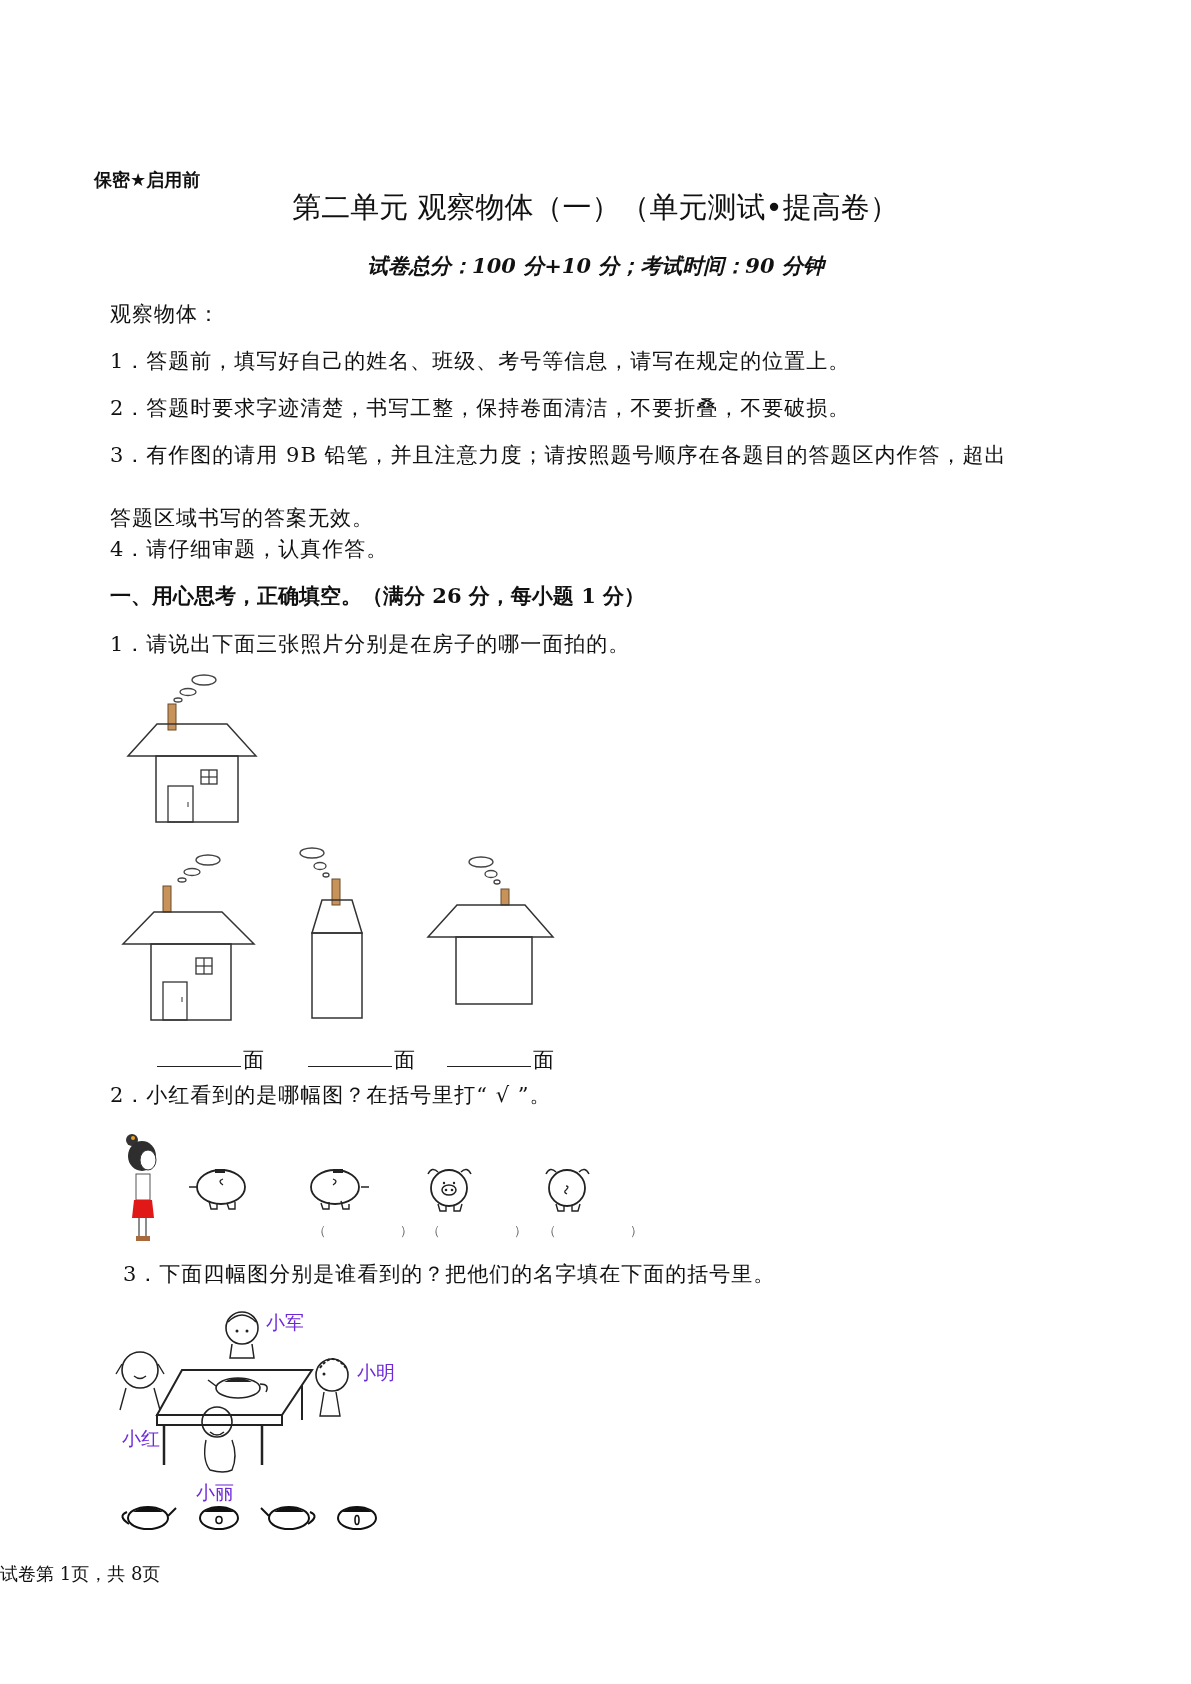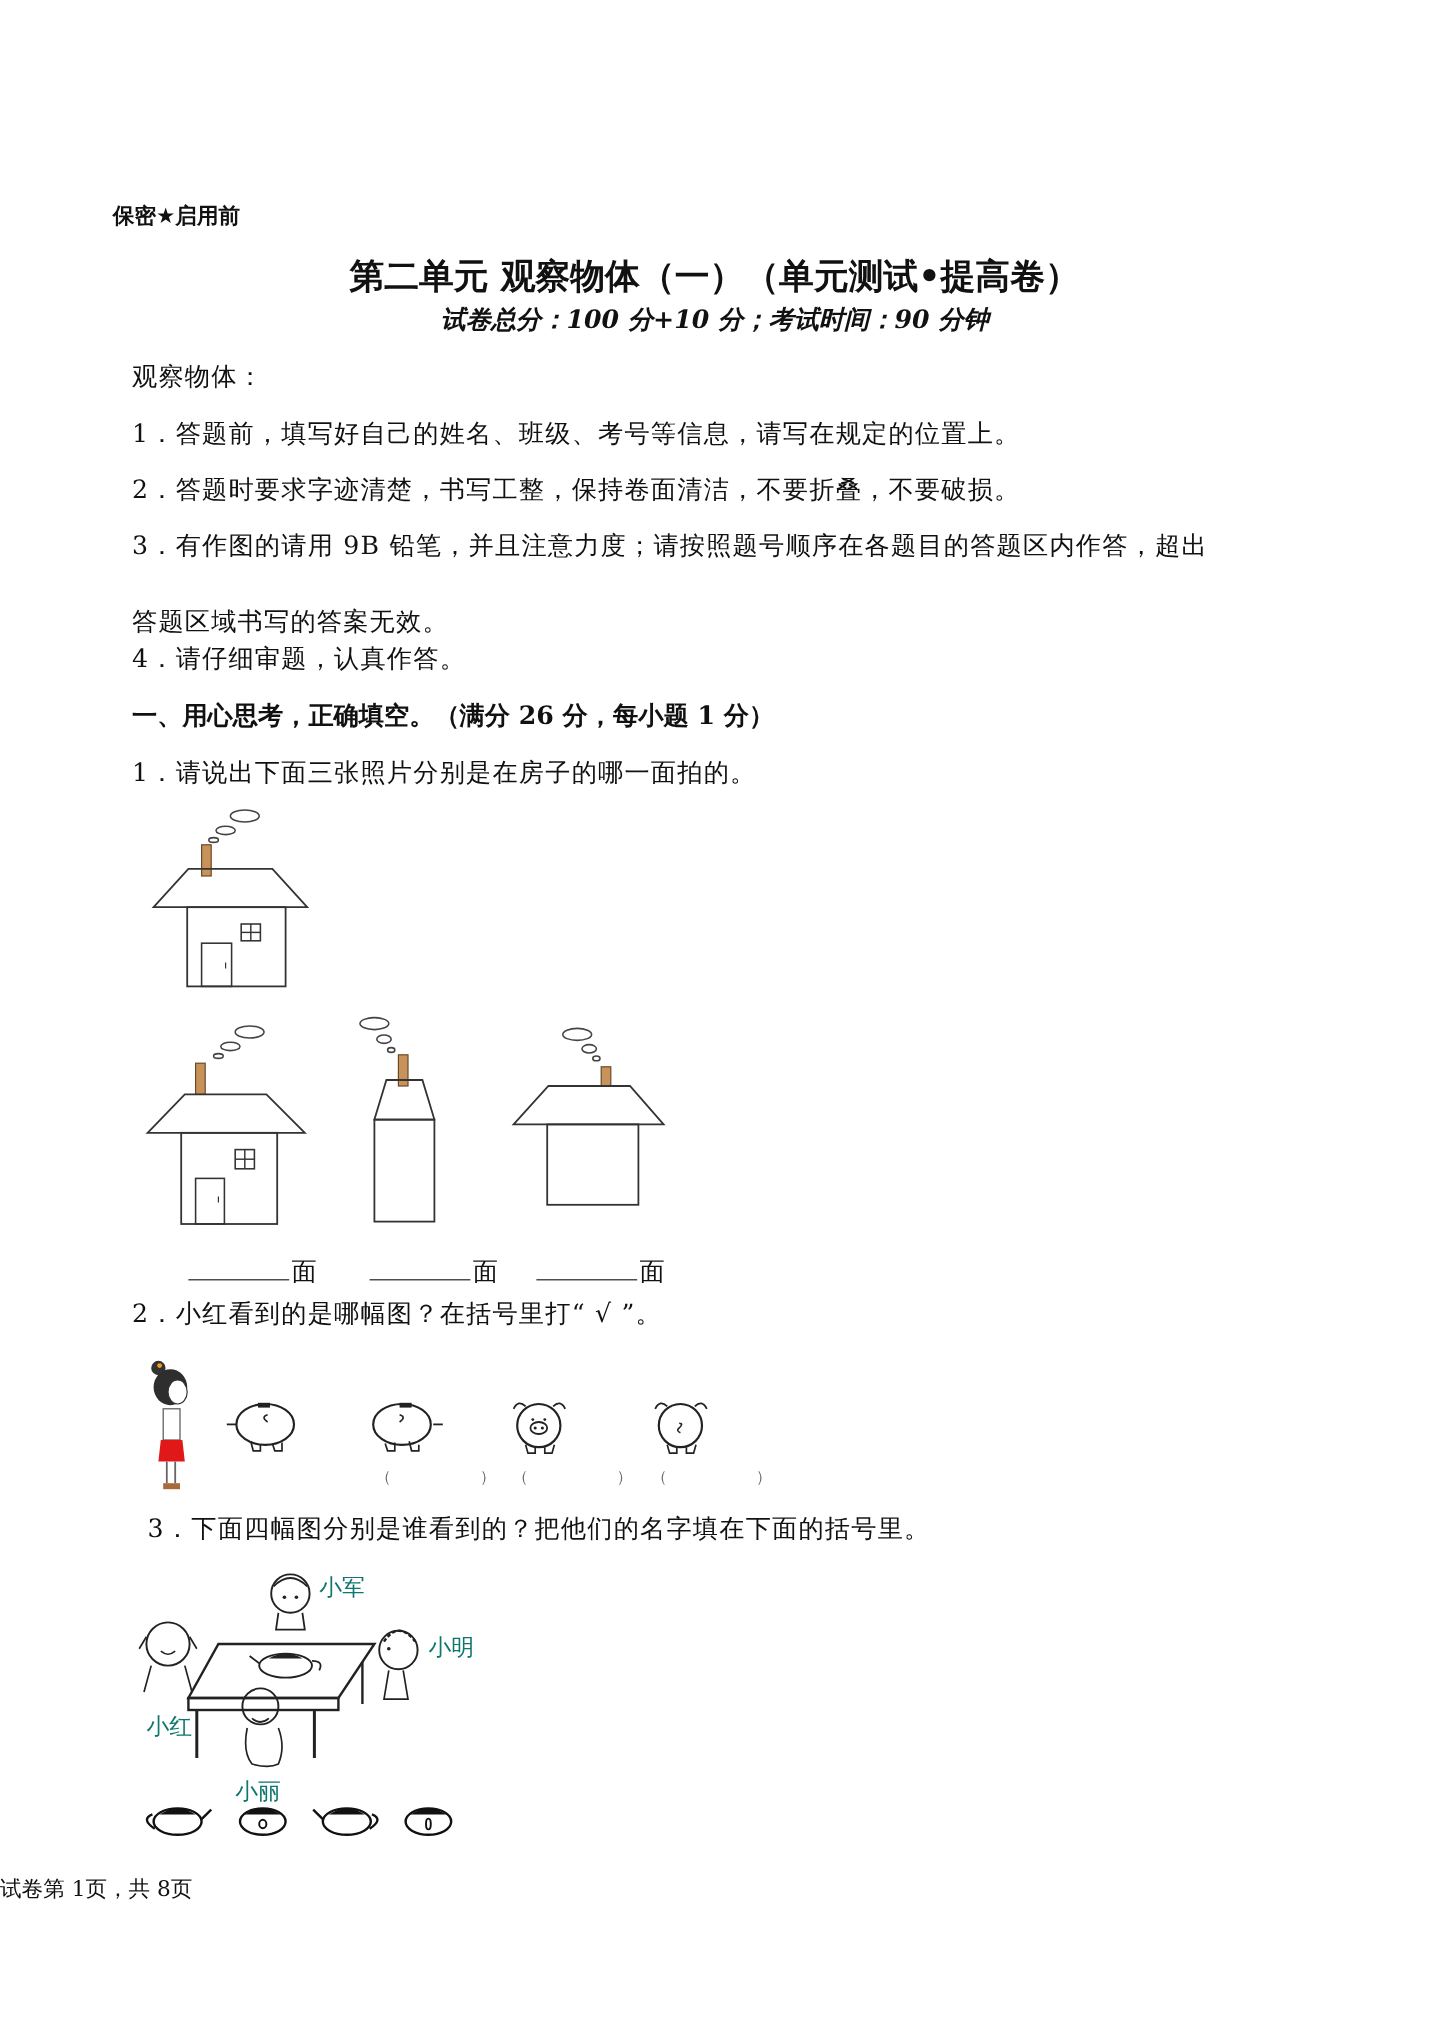--- a/index.html
+++ b/index.html
@@ -1,28 +1,28 @@
 <!DOCTYPE html>
 <html><head>
 <meta charset="utf-8">
 <style>
   html, body { margin: 0; padding: 0; background: #ffffff; }
   body { width: 1191px; height: 1684px; position: relative; overflow: hidden;
          font-family: "DejaVu Serif", "Liberation Serif", serif; color: #111; }
   .abs { position: absolute; }
   .secret { left: 94px; top: 145px; font-family: "DejaVu Sans", sans-serif; font-weight: bold; font-size: 18px; letter-spacing: 0px; margin-top: 23px; }
-  .title { left: 0; width: 1191px; top: 188px; text-align: center; font-family: "DejaVu Sans", sans-serif; font-weight: bold; font-size: 29px; margin-top: 23px; }
+  .title { left: 0; width: 1191px; top: 188px; text-align: center; font-family: "DejaVu Sans", sans-serif; font-weight: normal; font-size: 29px; }
   .subtitle { left: 0; width: 1191px; top: 252px; text-align: center; font-weight: bold; font-size: 21px; font-style: italic; }
   .body-line { left: 110px; font-size: 21px; letter-spacing: 1px; white-space: nowrap; }
   .section { left: 110px; font-weight: bold; font-size: 21px; white-space: nowrap; }
   .blank-group { font-size: 21px; white-space: nowrap; }
   .blank { display: inline-block; width: 84px; border-bottom: 1.5px solid #222; height: 18px; vertical-align: baseline; margin-right: 2px; }
   .paren { font-size: 13px; color: #666; letter-spacing: 16px; }
   .footer { left: 0; width: 1191px; top: 1562px; text-align: left; font-size: 18px; }
-  .name-label { font-size: 19px; color: #0f766e; }
+  .name-label { font-size: 19px; color: #6d28d9; }
   svg { position: absolute; overflow: visible; }
 </style>
 </head>
 <body>
 
 
 
 
 <div class="abs secret">保密★启用前</div>
 <div class="abs title">第二单元  观察物体（一）（单元测试•提高卷）</div>

